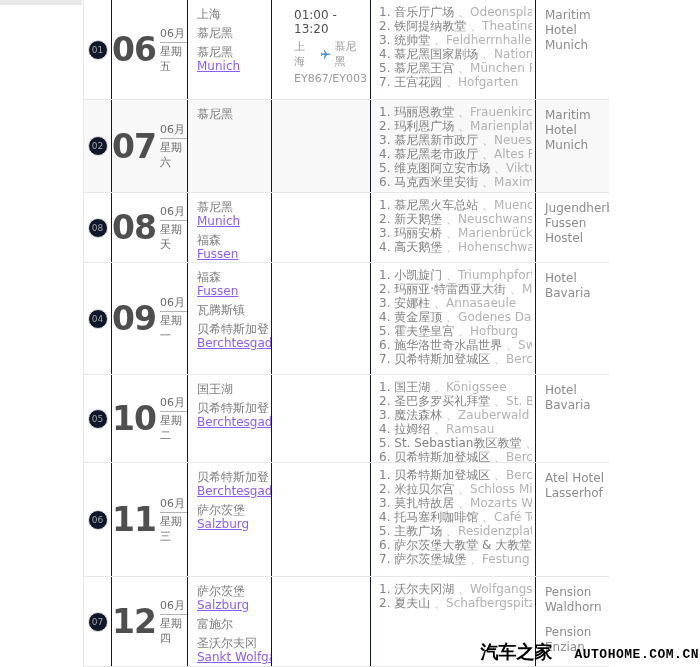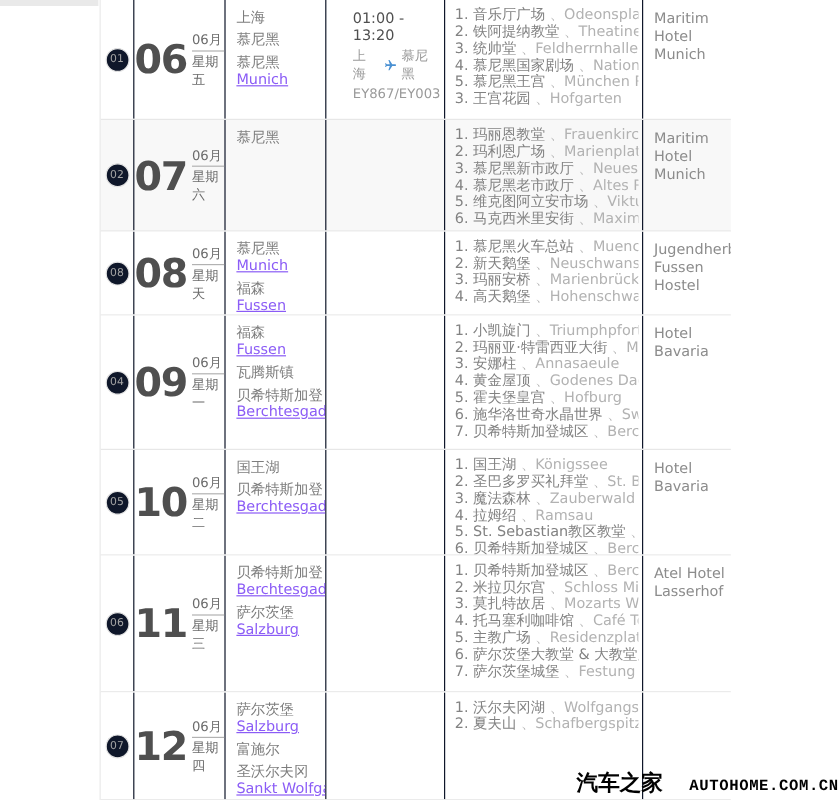--- a/index.html
+++ b/index.html
@@ -82,21 +82,21 @@
           <span>慕尼黑</span>
         </div>
         <div class="fcode">EY867/EY003</div>
       </div>
       <div class="cell c-attr">
         <div class="ai"><span class="azh">1. 音乐厅广场</span><span class="aen"> 、Odeonsplatz</span></div>
         <div class="ai"><span class="azh">2. 铁阿提纳教堂</span><span class="aen"> 、Theatinerkirche ...</span></div>
         <div class="ai"><span class="azh">3. 统帅堂</span><span class="aen"> 、Feldherrnhalle</span></div>
         <div class="ai"><span class="azh">4. 慕尼黑国家剧场</span><span class="aen"> 、Nationaltheater</span></div>
         <div class="ai"><span class="azh">5. 慕尼黑王宫</span><span class="aen"> 、München Residenz</span></div>
-        <div class="ai"><span class="azh">3. 王宫花园</span><span class="aen"> 、Hofgarten</span></div>
+        <div class="ai"><span class="azh">7. 王宫花园</span><span class="aen"> 、Hofgarten</span></div>
       </div>
       <div class="cell c-hotel">
         <div class="hline">Maritim Hotel Munich</div>
       </div>
     </div>
     <div class="row hl" style="height: 93px;">
       <div class="cell c-num">
         <span class="badge">02</span>
       </div>
       <div class="cell c-date">
@@ -283,20 +283,24 @@
         </div>
         <div class="cg">
           <span class="czh">圣沃尔夫冈</span>
           <span class="cen">Sankt Wolfgang</span>
         </div>
       </div>
       <div class="cell c-flight"></div>
       <div class="cell c-attr">
         <div class="ai"><span class="azh">1. 沃尔夫冈湖</span><span class="aen"> 、Wolfgangsee</span></div>
         <div class="ai"><span class="azh">2. 夏夫山</span><span class="aen"> 、Schafbergspitze</span></div>
+      </div>
+      <div class="cell c-hotel">
+        <div class="hline">Pension Waldhorn</div>
+        <div class="hline">Pension Enzian</div>
       </div>
     </div>
   </div>
 
 <div class="wm">
   <span class="wm-zh">汽车之家</span>
   <span class="wm-en">AUTOHOME.COM.CN</span>
 </div>
 
 </body></html>

